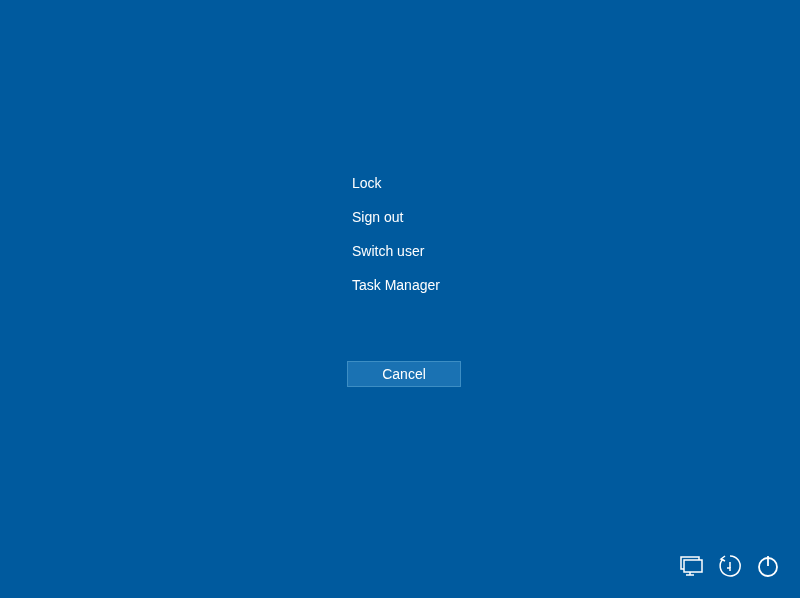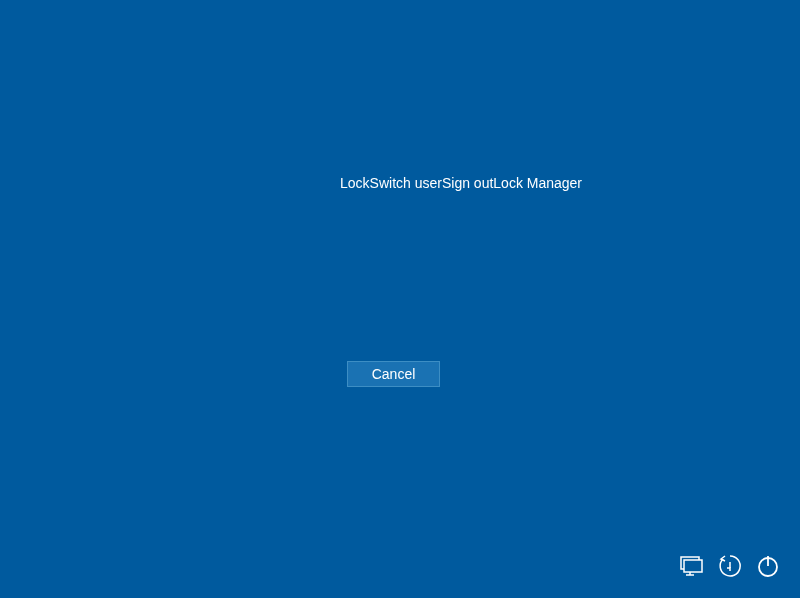--- a/index.html
+++ b/index.html
@@ -11,38 +11,38 @@
       width: 800px;
       height: 598px;
       background: #005a9e;
       font-family: "Segoe UI", Tahoma, sans-serif;
       color: #ffffff;
       position: relative;
       overflow: hidden;
     }
     .menu-container {
       position: absolute;
-      left: 340px;
+      left: 352px;
       top: 166px;
       display: flex;
-      flex-direction: row;
+      flex-direction: column;
     }
     .menu-item {
       font-size: 14px;
       font-weight: 400;
       color: #ffffff;
       padding: 9px 0;
       cursor: pointer;
       white-space: nowrap;
     }
     .cancel-button {
       position: absolute;
       left: 347px;
       top: 361px;
-      width: 93px;
+      width: 114px;
       height: 26px;
       background: #1a72b3;
       border: 1px solid #3d8ec4;
       color: #ffffff;
       font-size: 14px;
       font-family: inherit;
       cursor: pointer;
       display: flex;
       align-items: center;
       justify-content: center;
@@ -66,23 +66,23 @@
     .icon svg {
       stroke: #ffffff;
       fill: none;
     }
   </style>
 </head>
 <body>
 
 <div class="menu-container">
   <div class="menu-item">Lock</div>
+  <div class="menu-item">Sign out</div>
   <div class="menu-item">Switch user</div>
-  <div class="menu-item">Sign out</div>
-  <div class="menu-item">Lock Manager</div>
+  <div class="menu-item">Task Manager</div>
 </div>
 
 <button class="cancel-button">Cancel</button>
 
 <div class="bottom-icons">
   <div class="icon">
     <svg width="24" height="20" viewBox="0 0 24 20">
       <rect x="1" y="1" width="18" height="12" stroke="#ffffff" stroke-width="1.5" fill="none"></rect>
       <rect x="4" y="4" width="18" height="12" stroke="#ffffff" stroke-width="1.5" fill="#005a9e"></rect>
       <line x1="10" y1="16" x2="10" y2="19" stroke="#ffffff" stroke-width="1.5"></line>

